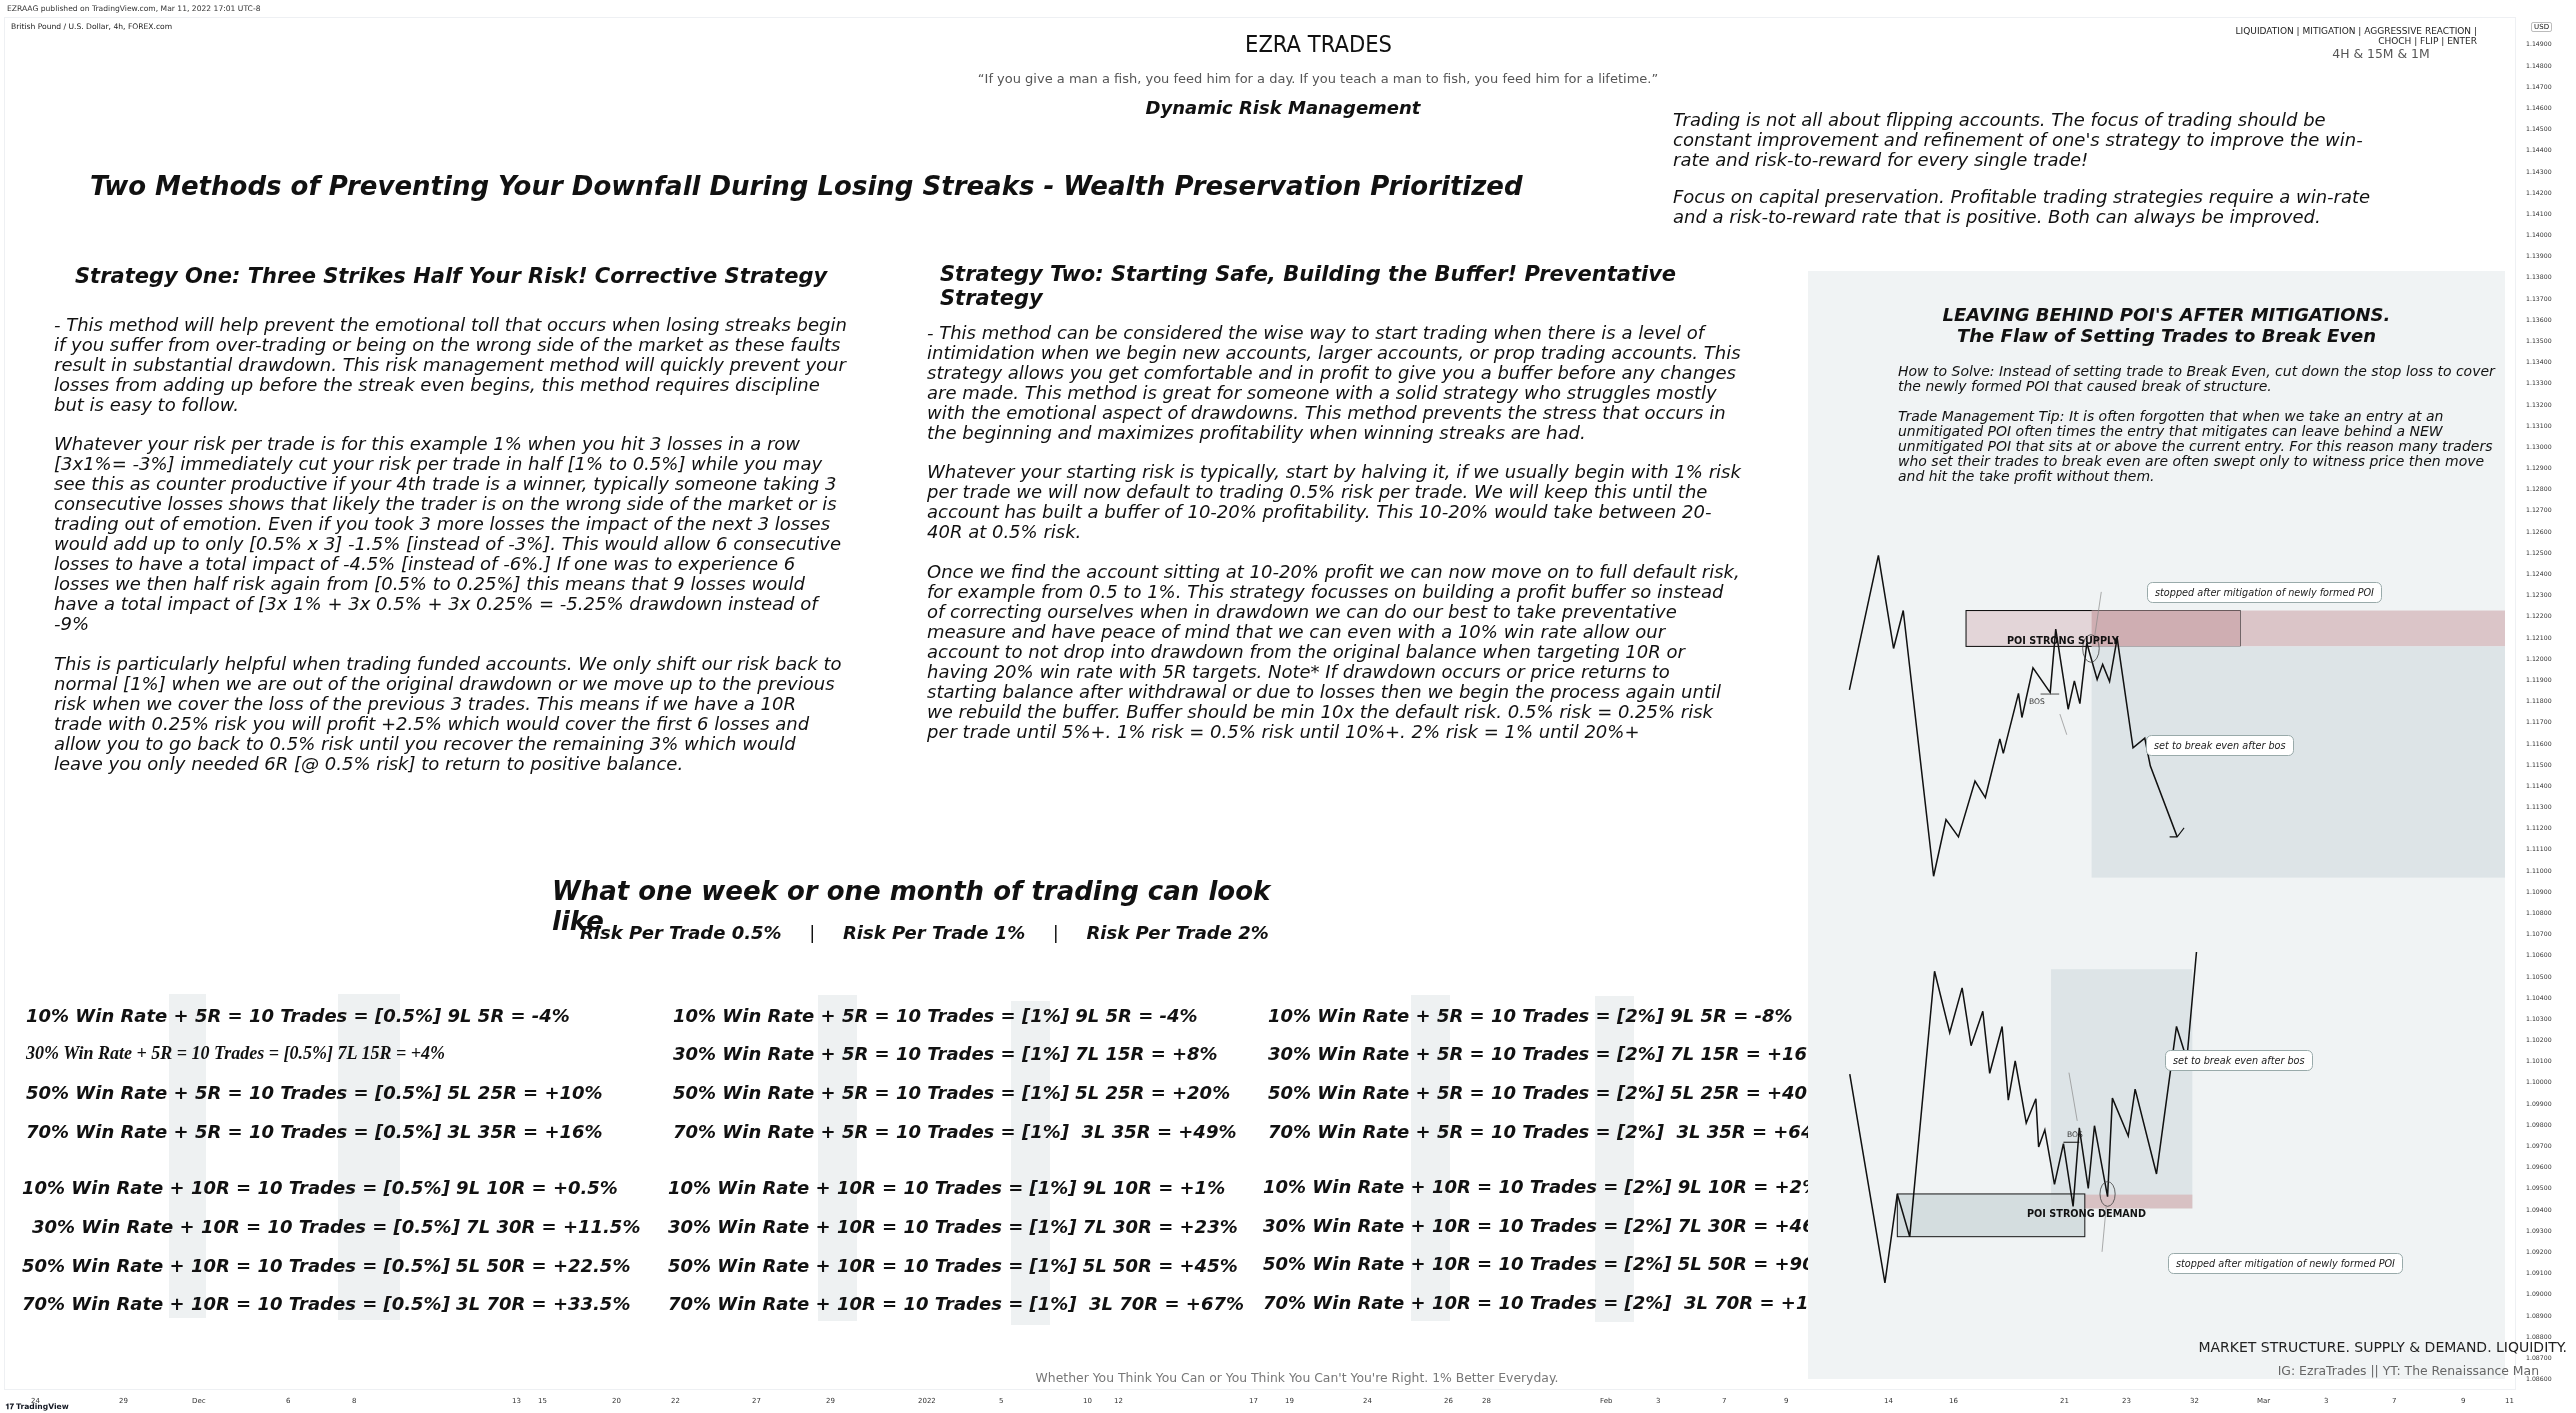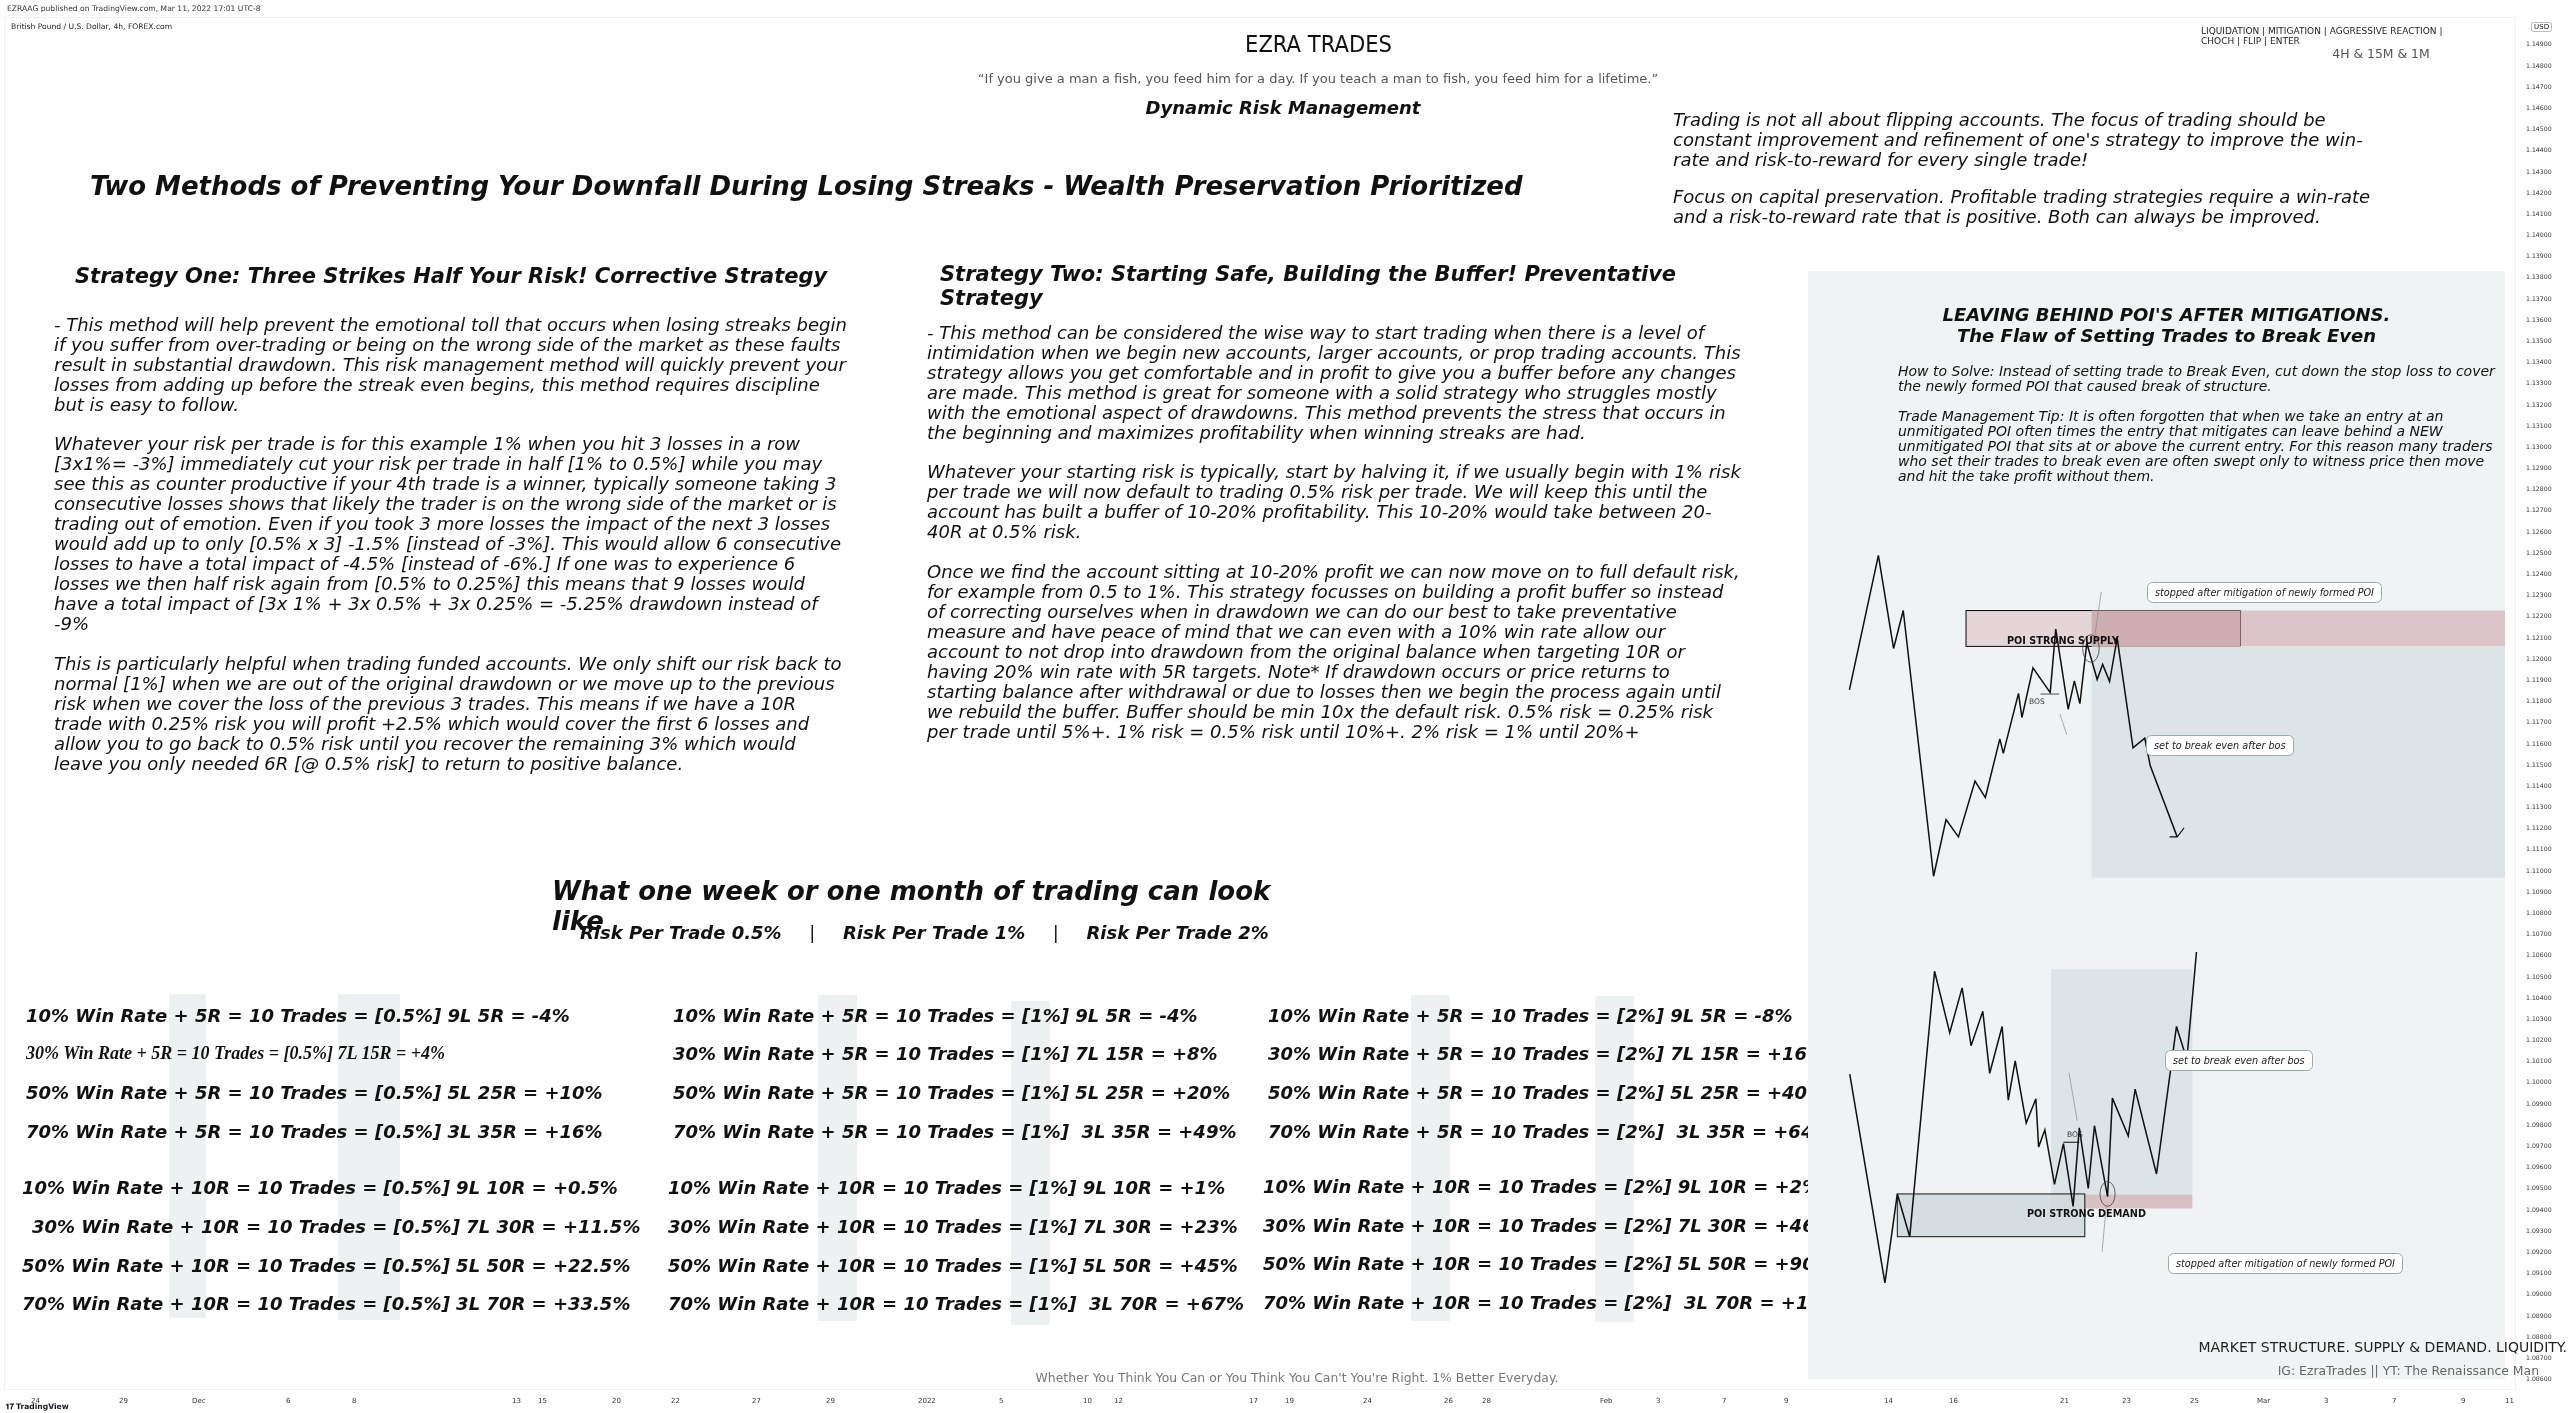--- a/index.html
+++ b/index.html
@@ -6,21 +6,21 @@
   body { width:2576px; height:1413px; background:#ffffff; position:relative; overflow:hidden;
          font-family:"DejaVu Sans", sans-serif; color:#111; }
   .abs { position:absolute; }
   .publish { left:7px; top:4.1px; font-size:7.6px; color:#333; }
   .frame { left:4.1px; top:16.6px; width:2512px; height:1373px; border:1.4px solid #eef0f3; box-sizing:border-box; }
   .symbol { left:11px; top:22px; font-size:7.6px; color:#222; }
   .brand-title { left:1215px; top:30px; width:207px; text-align:center; font-size:23.5px; font-family:"DejaVu Sans", sans-serif; font-stretch:condensed; color:#111; }
   .quote { left:828px; top:71px; width:980px; text-align:center; font-size:13px; color:#555; }
   .dyn-title { left:1014px; top:97px; width:538px; text-align:center; font-size:18px; font-weight:bold; font-style:italic; }
   .main-heading { left:90px; top:171px; width:1518px; font-size:26px; font-weight:bold; font-style:italic; }
-  .top-right-tags { left:2201px; top:26px; width:276px; font-size:9px; color:#222; }
+  .top-right-tags { left:2201px; top:26px; width:276px; text-align:right; font-size:9px; color:#222; }
   .tf { left:2298px; top:46px; width:166px; text-align:center; font-size:12.4px; color:#555; }
   .intro { left:1673px; top:110px; width:725px; font-size:18px; font-style:italic; line-height:20px; }
   .intro p { margin:0 0 16.6px 0; }
   .strat-title { font-size:21px; font-weight:bold; font-style:italic; }
   .strat-body { font-size:18px; font-style:italic; line-height:20px; }
   .strat-body p { margin:0 0 19.3px 0; }
   .s1-title { left:75px; top:264px; width:759px; }
   .s1-body { left:54px; top:315px; width:794px; }
   .s2-title { left:940px; top:262px; width:794px; }
   .s2-body { left:927px; top:323px; width:814px; }
@@ -259,21 +259,21 @@
     <span style="left: 1444px;">26</span>
     <span style="left: 1482px;">28</span>
     <span style="left: 1600px;">Feb</span>
     <span style="left: 1656px;">3</span>
     <span style="left: 1722px;">7</span>
     <span style="left: 1784px;">9</span>
     <span style="left: 1884px;">14</span>
     <span style="left: 1949px;">16</span>
     <span style="left: 2060px;">21</span>
     <span style="left: 2122px;">23</span>
-    <span style="left: 2190px;">25</span>
+    <span style="left: 2190px;">32</span>
     <span style="left: 2257px;">Mar</span>
     <span style="left: 2324px;">3</span>
     <span style="left: 2392px;">7</span>
     <span style="left: 2461px;">9</span>
     <span style="left: 2505px;">11</span>
   </div>
 
 <div class="abs tv-logo"><span class="mark">𝟏𝟕</span><span>TradingView</span></div>
 
 

